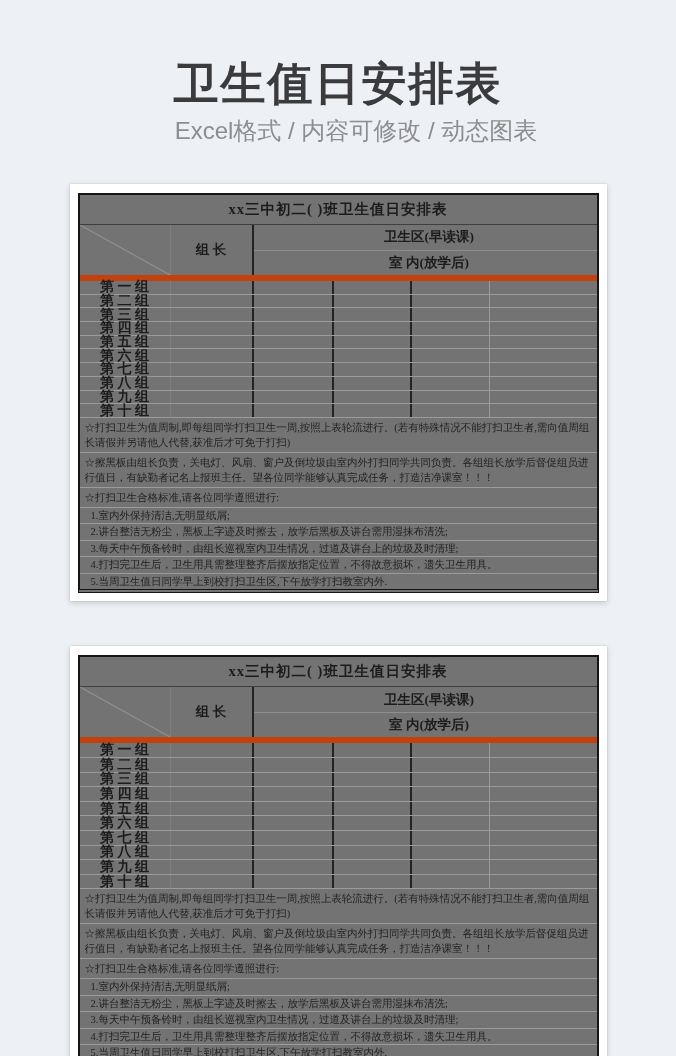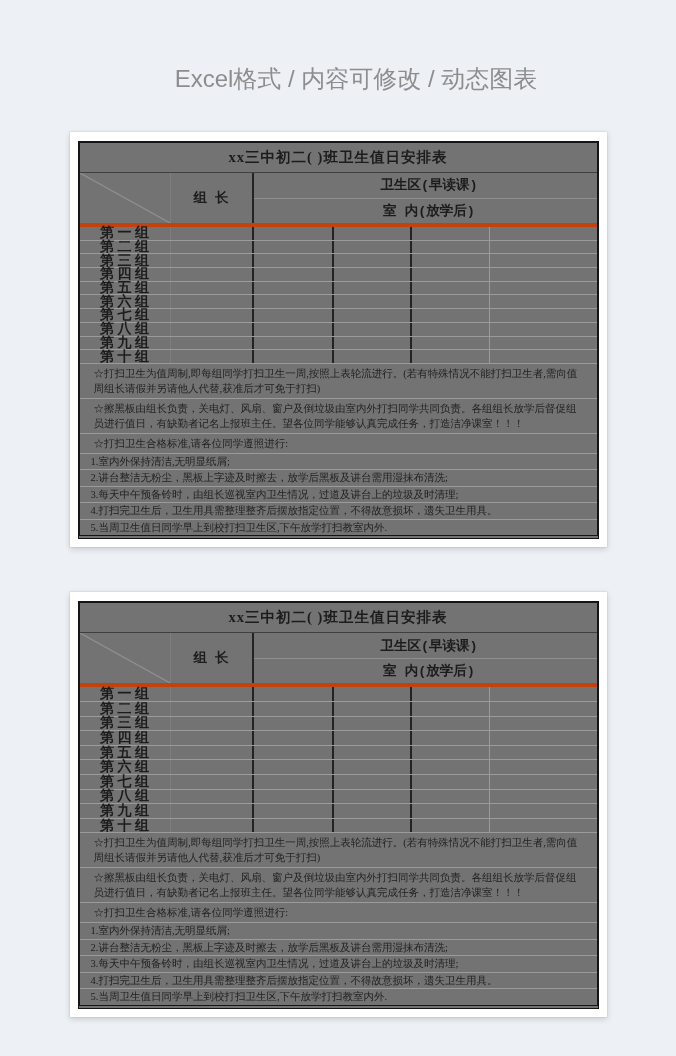--- a/index.html
+++ b/index.html
@@ -13,49 +13,50 @@
   .card {width:537px; margin:38px auto 0; background:#ffffff;
          padding:9px 8px 8px; box-sizing:border-box;
          box-shadow:0 2px 6px rgba(40,50,60,0.20), 0 0 1px rgba(0,0,0,0.25);}
   .card + .card {margin-top:45px;}
 
   .sheet {border:2px solid #151515; border-bottom:4px double #151515;
           font-family:"Liberation Serif", serif; color:#1c1c1c; background:#737373;}
   .sheet-title {height:29px; line-height:29px; text-align:center; font-weight:bold;
                 font-size:14.5px; border-bottom:1px solid #3f3f3f; letter-spacing:1px;}
   .thead {display:grid; grid-template-columns:90px 82px 1fr; height:50px;
-          border-bottom:4px solid #c2410c;font-family:Liberation Mono, monospace;}
+          border-bottom:6px solid #c2410c;}
   .diag {position:relative; overflow:hidden;}
   .diag svg {position:absolute; left:0; top:0; width:100%; height:100%; display:block;}
   .leader {border-left:1px solid #7e7e7e; display:flex; align-items:center;
            justify-content:center; font-weight:bold; font-size:13.5px;}
   .area {border-left:2px solid #232323; display:flex; flex-direction:column;}
   .area > div {flex:1; display:flex; align-items:center; justify-content:center;
                font-weight:bold; font-size:13.5px;padding-left:8px;}
   .area-top {border-bottom:1px solid #8e8e8e;}
 
   .trow {display:grid; grid-template-columns:90px 82px 80px 78px 79px 1fr;
          height:12.7px; border-bottom:1px solid #9b9b9b;}
   .tall .trow {height:13.6px;}
   .cell {min-width:0;}
   .c-label {display:flex; align-items:center; justify-content:center;
             font-weight:bold; font-size:14px; line-height:12px; white-space:nowrap;}
   .c-leader {border-left:1px solid #7e7e7e;}
   .c-a, .c-b, .c-c {border-left:2px solid #232323;}
   .c-d {border-left:1px solid #9b9b9b;}
 
   .notes {font-size:10.5px; color:#222;}
-  .note {padding:2px 14px; border-bottom:1px solid #9b9b9b; line-height:15px;}
+  .note {padding:2px 5px; border-bottom:1px solid #9b9b9b; line-height:15px;}
   .rule {padding:1px 5px 1px 11px; border-bottom:1px solid #9b9b9b; line-height:13.5px;}
   .rule-list .rule:last-child {border-bottom:none;}
 </style>
 </head>
 <body>
 
 <div class="page">
+  <h1 class="page-title">卫生值日安排表</h1>
   <p class="page-subtitle">Excel格式 / 内容可修改 / 动态图表</p>
 
   <div class="card">
     <div class="sheet">
       <div class="sheet-title">xx三中初二(  )班卫生值日安排表</div>
       <div class="thead">
         <div class="cell diag">
           <svg viewBox="0 0 100 100" preserveAspectRatio="none">
               <line x1="0" y1="0" x2="100" y2="100" stroke="#8f8f8f" stroke-width="2"></line>
             </svg>

